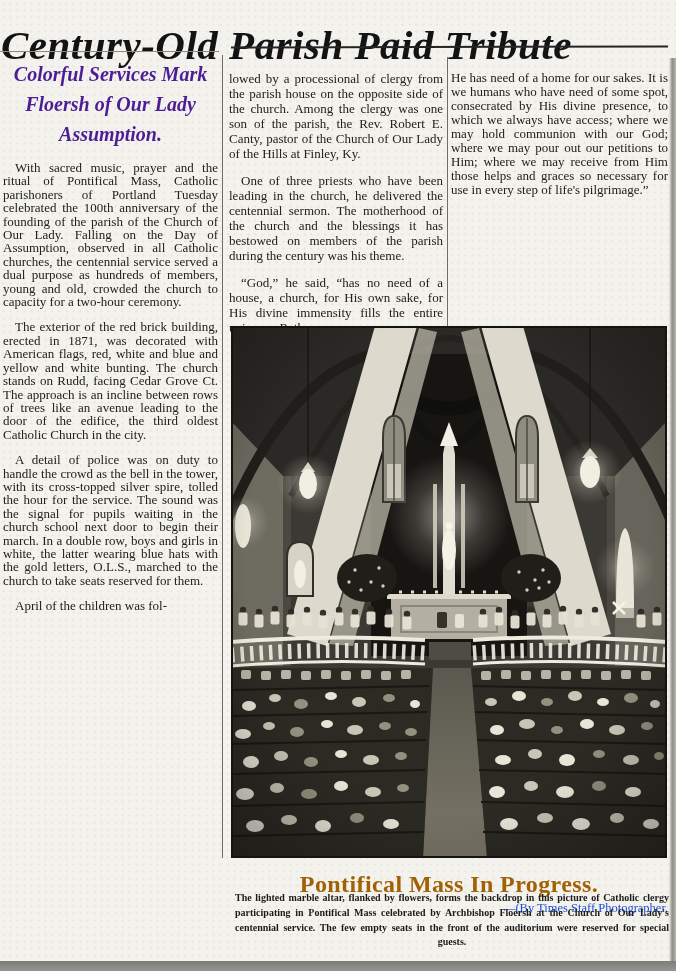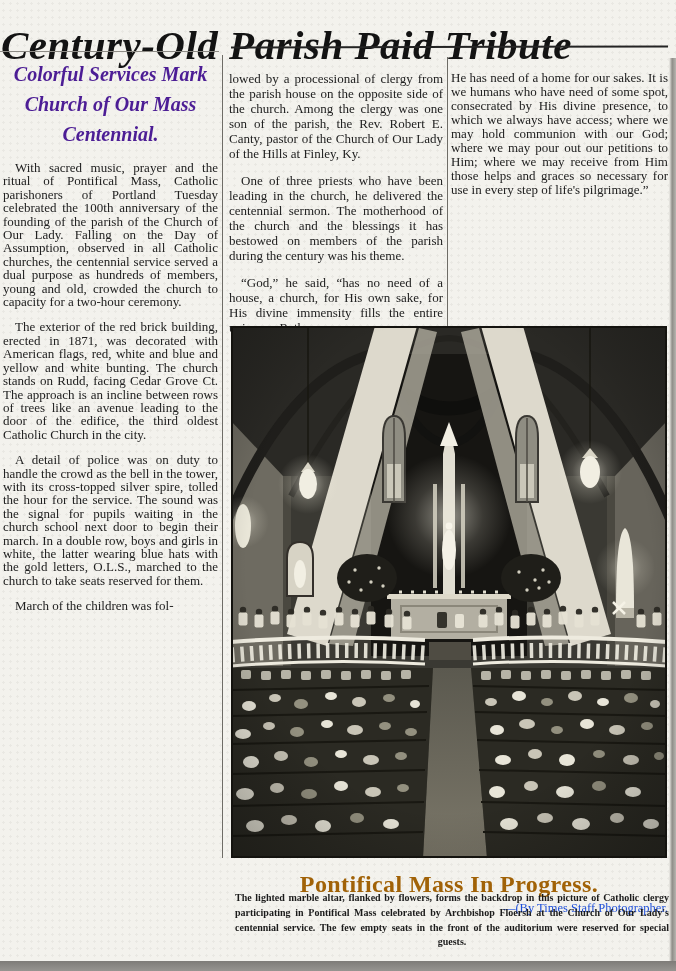--- a/index.html
+++ b/index.html
@@ -57,27 +57,27 @@
 
 <h1 class="headline">Century-Old Parish Paid Tribute</h1>
 <div class="headline-rule"></div>
 <div class="leftcol-rule"></div>
 <div class="vrule v1"></div>
 <div class="vrule v2"></div>
 
 <section class="col col-left">
   <div class="subhead">
     <div>Colorful Services Mark</div>
-    <div>Church of Our Mass</div>
-    <div>Centennial.</div>
+    <div>Floersh of Our Lady</div>
+    <div>Assumption.</div>
   </div>
   <p>With sacred music, prayer and the ritual of Pontifical Mass, Catholic parishoners of Portland Tuesday celebrated the 100th anniversary of the founding of the parish of the Church of Our Lady. Falling on the Day of Assumption, observed in all Catholic churches, the centennial service served a dual purpose as hundreds of members, young and old, crowded the church to capacity for a two-hour ceremony.</p>
   <p>The exterior of the red brick building, erected in 1871, was decorated with American flags, red, white and blue and yellow and white bunting. The church stands on Rudd, facing Cedar Grove Ct. The approach is an incline between rows of trees like an avenue leading to the door of the edifice, the third oldest Catholic Church in the city.</p>
   <p>A detail of police was on duty to handle the crowd as the bell in the tower, with its cross-topped silver spire, tolled the hour for the service. The sound was the signal for pupils waiting in the church school next door to begin their march. In a double row, boys and girls in white, the latter wearing blue hats with the gold letters, O.L.S., marched to the church to take seats reserved for them.</p>
-  <p>March of the children was fol-</p>
+  <p>April of the children was fol-</p>
 </section>
 
 <section class="col col-mid">
   <p class="noindent">lowed by a processional of clergy from the parish house on the opposite side of the church. Among the clergy was one son of the parish, the Rev. Robert E. Canty, pastor of the Church of Our Lady of the Hills at Finley, Ky.</p>
   <p>One of three priests who have been leading in the church, he delivered the centennial sermon. The motherhood of the church and the blessings it has bestowed on members of the parish during the century was his theme.</p>
   <p>“God,” he said, “has no need of a house, a church, for His own sake, for His divine immensity fills the entire universe. Rather,</p>
 </section>
 
 <section class="col col-right">
   <p class="noindent">He has need of a home for our sakes.  It is we humans who have need of some spot, consecrated by His divine presence, to which we always have access; where we may hold communion with our God; where we may pour out our petitions to Him; where we may receive from Him those helps and graces so necessary for use in every step of life's pilgrimage.”</p>

